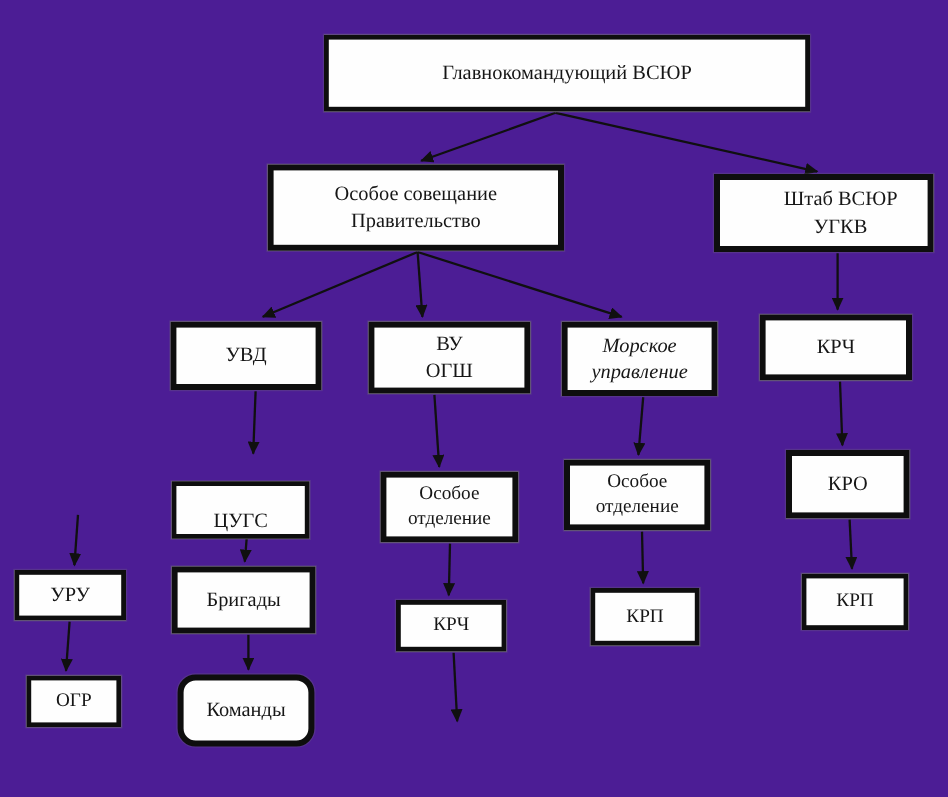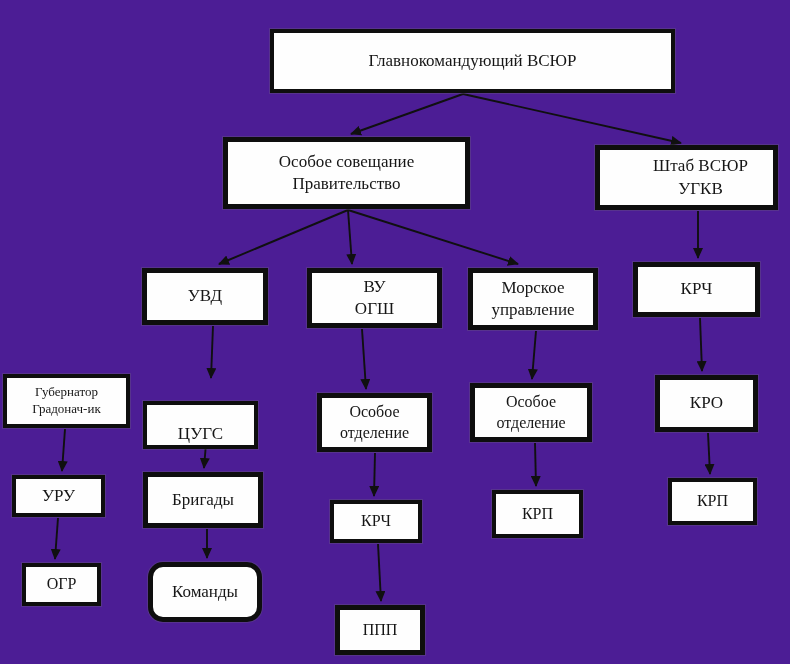--- a/index.html
+++ b/index.html
@@ -75,33 +75,29 @@
 
   <div class="node fs-lg" style="left:142px;top:268px;width:126px;height:57px;">
     <span class="lbl">УВД</span>
   </div>
 
   <div class="node fs-lg" style="left:307px;top:268px;width:135px;height:60px;">
     <span class="lbl">ВУ
 ОГШ</span>
   </div>
 
-  <div class="node fs-lg" style="left:468px;top:268px;width:130px;height:62px;">
+  <div class="node fs-lg" style="left:468px;top:268px;width:130px;height:62px;font-style:italic;">
     <span class="lbl">Морское
 управление</span>
   </div>
 
   <div class="node fs-lg" style="left:633px;top:262px;width:127px;height:55px;">
     <span class="lbl">КРЧ</span>
   </div>
 
-  <div class="node b4 fs-sm" style="left:3px;top:374px;width:127px;height:54px;">
-    <span class="lbl">Губернатор
-Градонач-ик</span>
-  </div>
 
   <div class="node b4 fs-lg" style="left:143px;top:401px;width:115px;height:48px;align-items:flex-end;">
     <span class="lbl">ЦУГС</span>
   </div>
 
   <div class="node fs-md" style="left:317px;top:393px;width:115px;height:59px;">
     <span class="lbl">Особое
 отделение</span>
   </div>
 
@@ -135,17 +131,14 @@
   </div>
 
   <div class="node b4 fs-md" style="left:22px;top:563px;width:79px;height:43px;">
     <span class="lbl">ОГР</span>
   </div>
 
   <div class="node fs-lg" style="left:148px;top:562px;width:114px;height:60px;border-radius:15px;">
     <span class="lbl">Команды</span>
   </div>
 
-  <div class="node fs-md" style="left:335px;top:605px;width:90px;height:50px;">
-    <span class="lbl">ППП</span>
-  </div>
 
 </div>
 
 </body></html>

